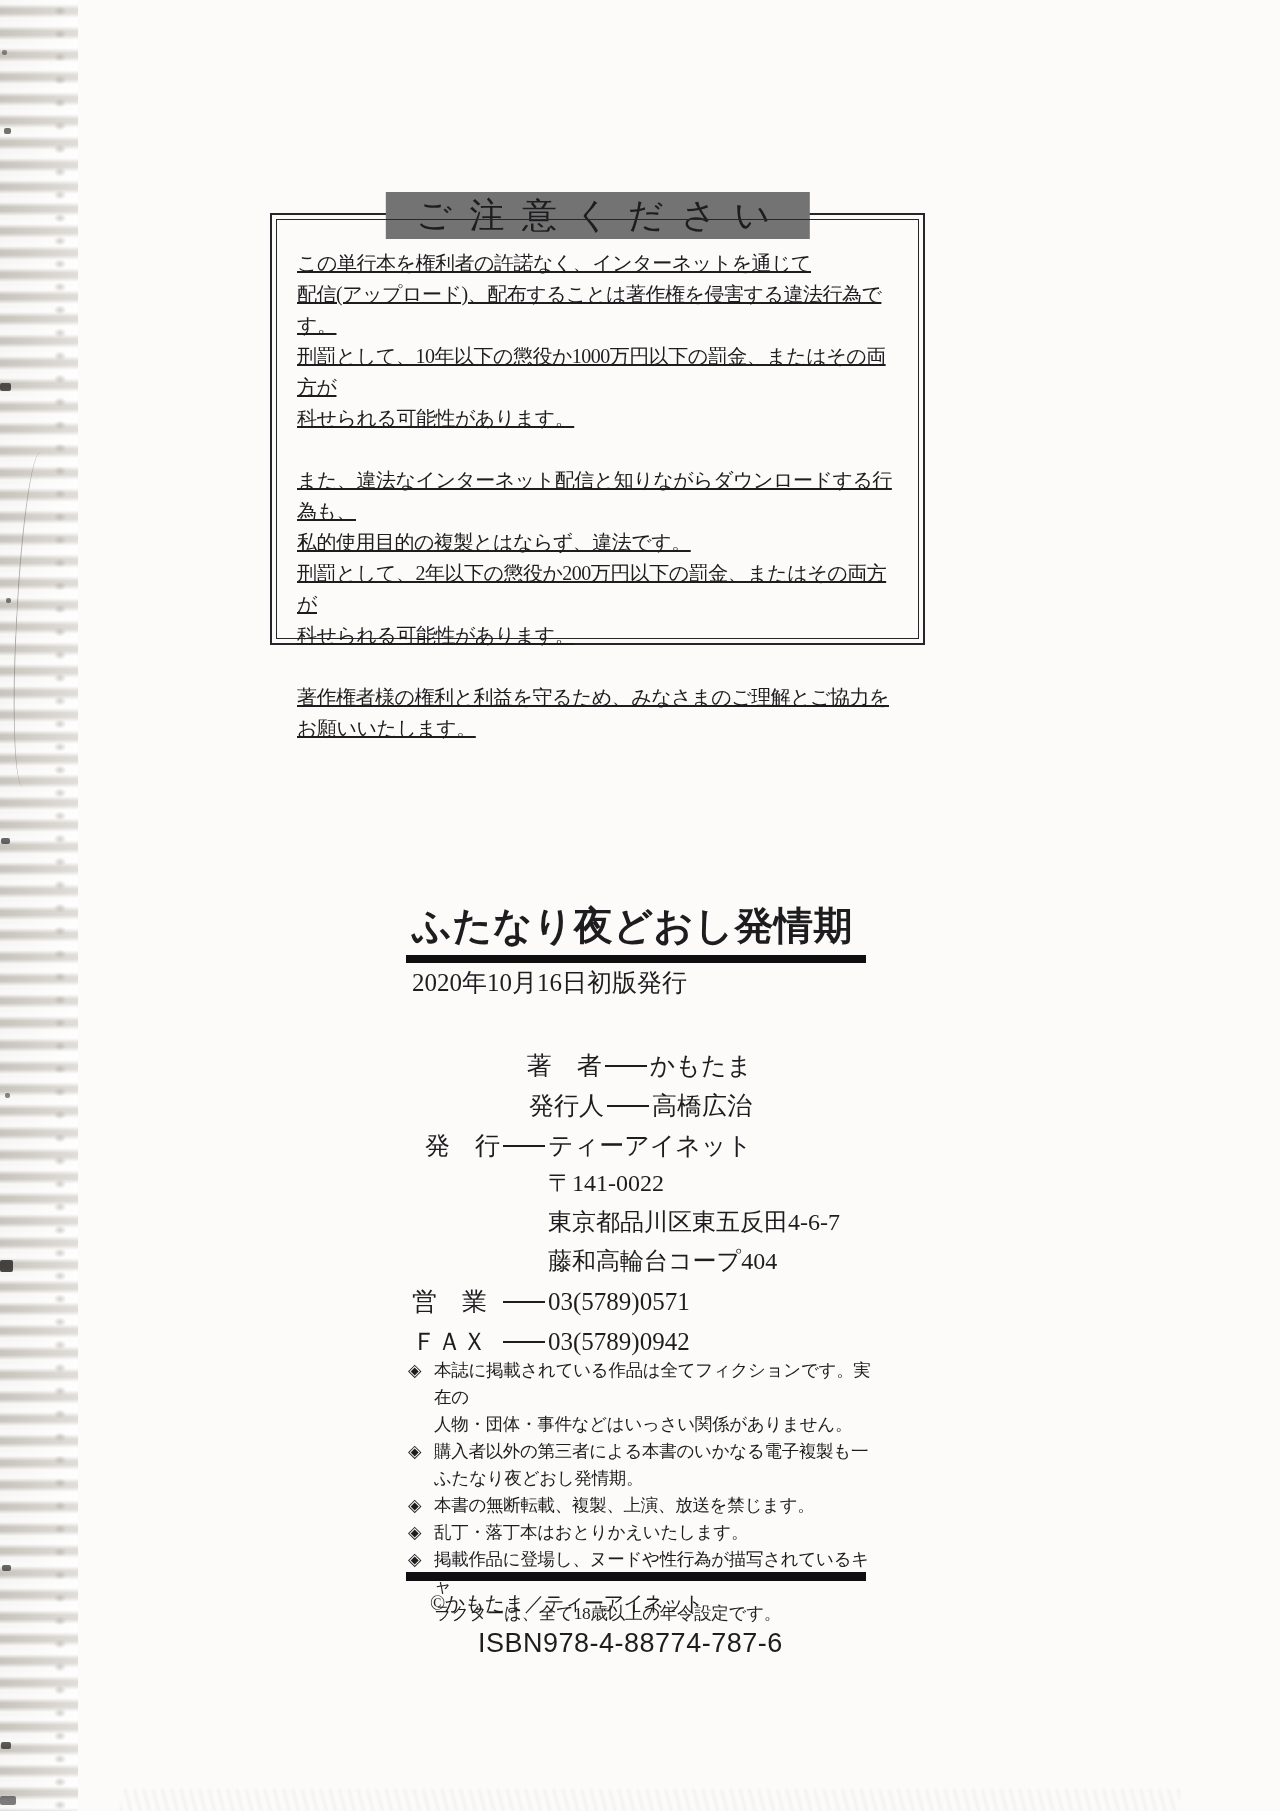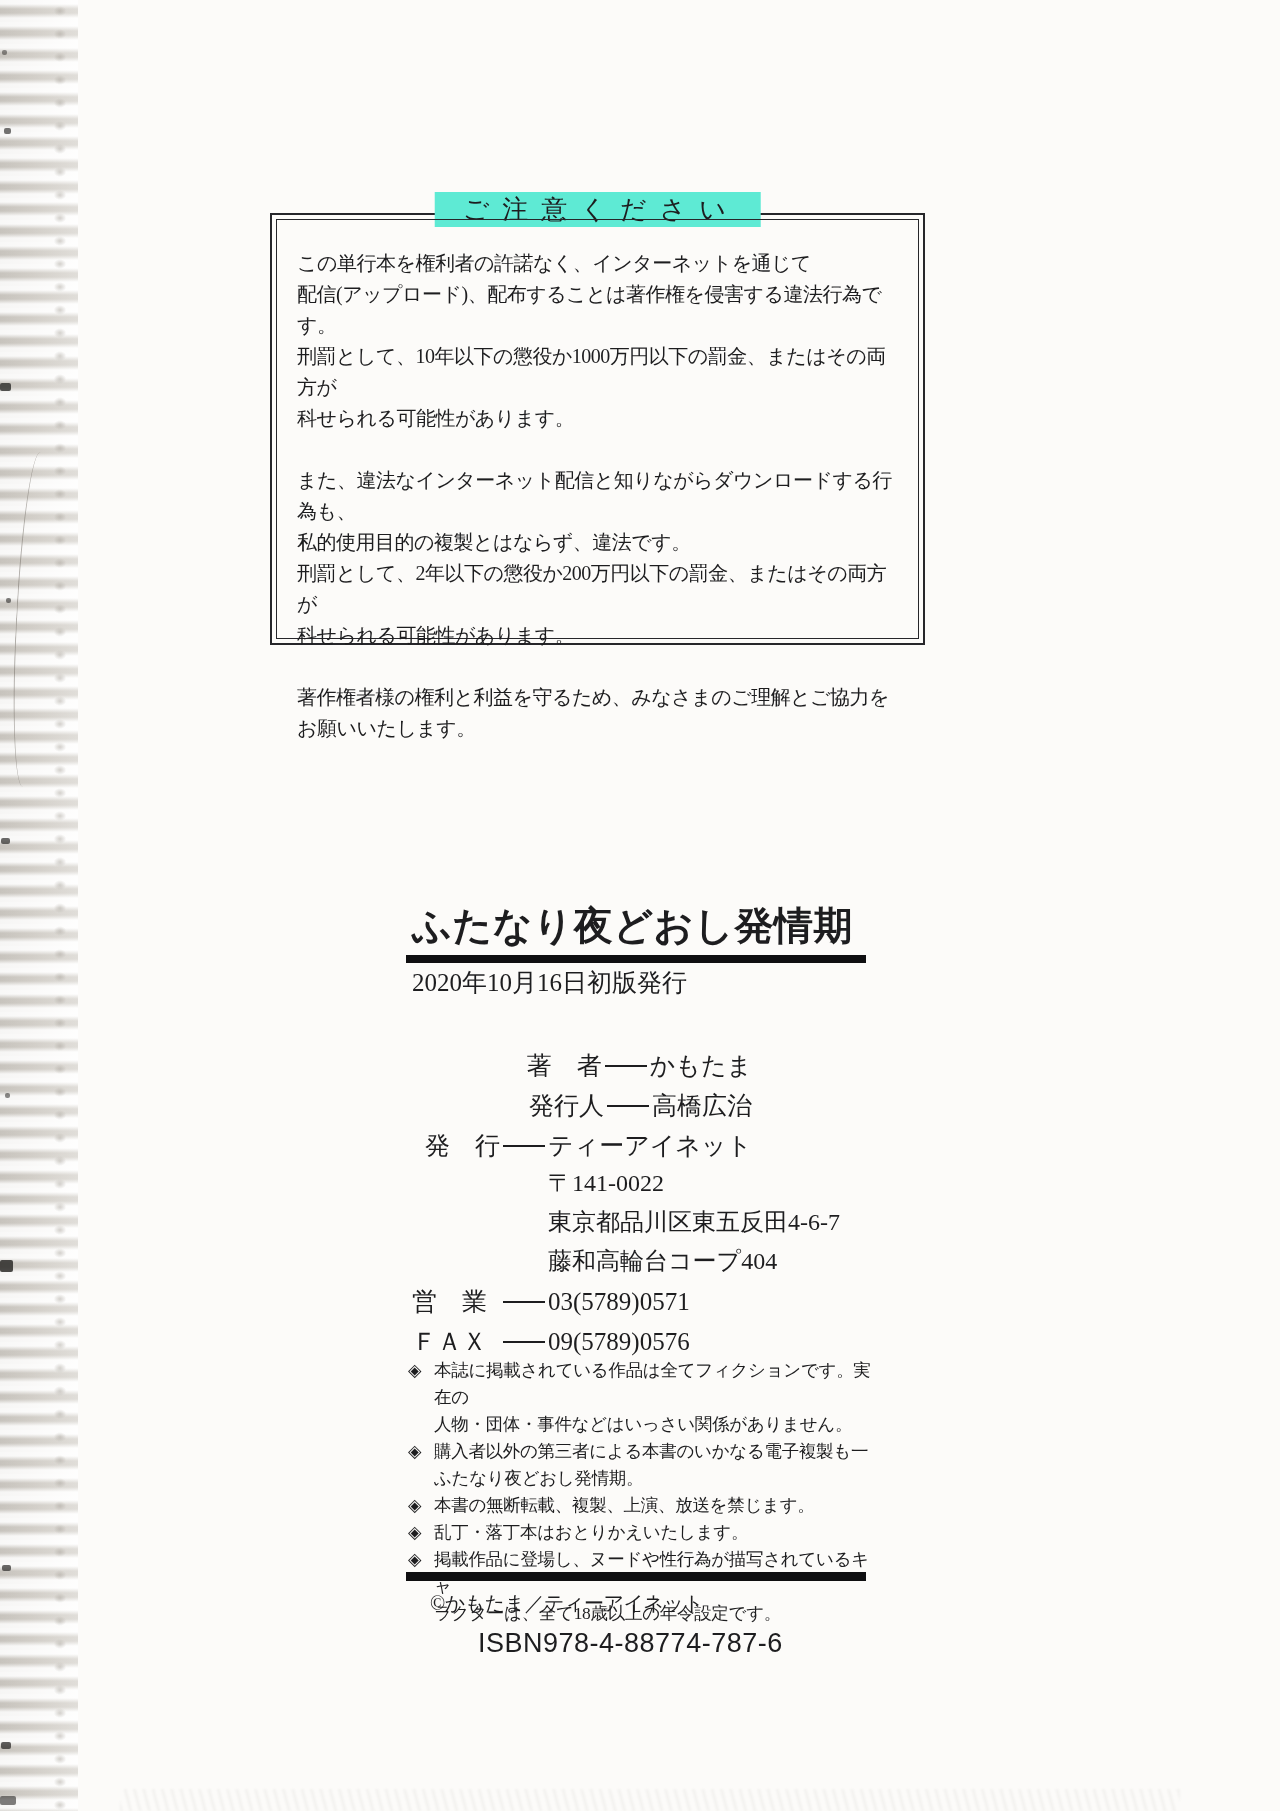--- a/index.html
+++ b/index.html
@@ -44,29 +44,30 @@
     box-sizing:border-box;
   }
   .notice-box-inner{
     position:absolute;inset:4px;
     border:1.5px solid #26262a;
     box-sizing:border-box;
     padding:28px 22px 0 20px;
   }
   .notice-title{
     position:absolute;top:-23px;left:50%;transform:translateX(-50%);
-    background:#5eead4;
+    background:#737373;
     padding:0 22px;
-    font-size:26px;letter-spacing:.5em;text-indent:.25em;
+    font-size:35px;letter-spacing:.5em;text-indent:.25em;
     white-space:nowrap;
   }
   .warning-paragraph{
     margin:0 0 31px 0;
     font-size:20px;line-height:31px;letter-spacing:-0.5px;
     white-space:pre-line;
+    text-decoration:underline;
   }
   
   .book-title{
     position:absolute;left:412px;top:888px;
     font-family:Liberation Sans, sans-serif;
     font-weight:bold;font-size:39px;letter-spacing:.5px;margin-top:11px;
   }
   .thick-rule{position:absolute;left:406px;width:460px;height:8px;background:#0f0f11;}
   .rule-1{top:955px;}
   .rule-2{top:1572px;height:9px;}
@@ -145,21 +146,21 @@
     <div>〒141-0022</div>
     <div>東京都品川区東五反田4-6-7</div>
     <div>藤和高輪台コープ404</div>
   </div>
 
   <div class="contact-rows">
     <div class="c-row">
       <span class="c-label">営　業</span><span class="dash"></span><span class="c-value">03(5789)0571</span>
     </div>
     <div class="c-row">
-      <span class="c-label">ＦＡＸ</span><span class="dash"></span><span class="c-value">09(5789)0576</span>
+      <span class="c-label">ＦＡＸ</span><span class="dash"></span><span class="c-value">03(5789)0942</span>
     </div>
   </div>
 
   <div class="notes">
     <div class="note">
       <span class="bullet">◈</span>
       <span class="note-text">本誌に掲載されている作品は全てフィクションです。実在の
 人物・団体・事件などはいっさい関係がありません。</span>
     </div>
     <div class="note">

